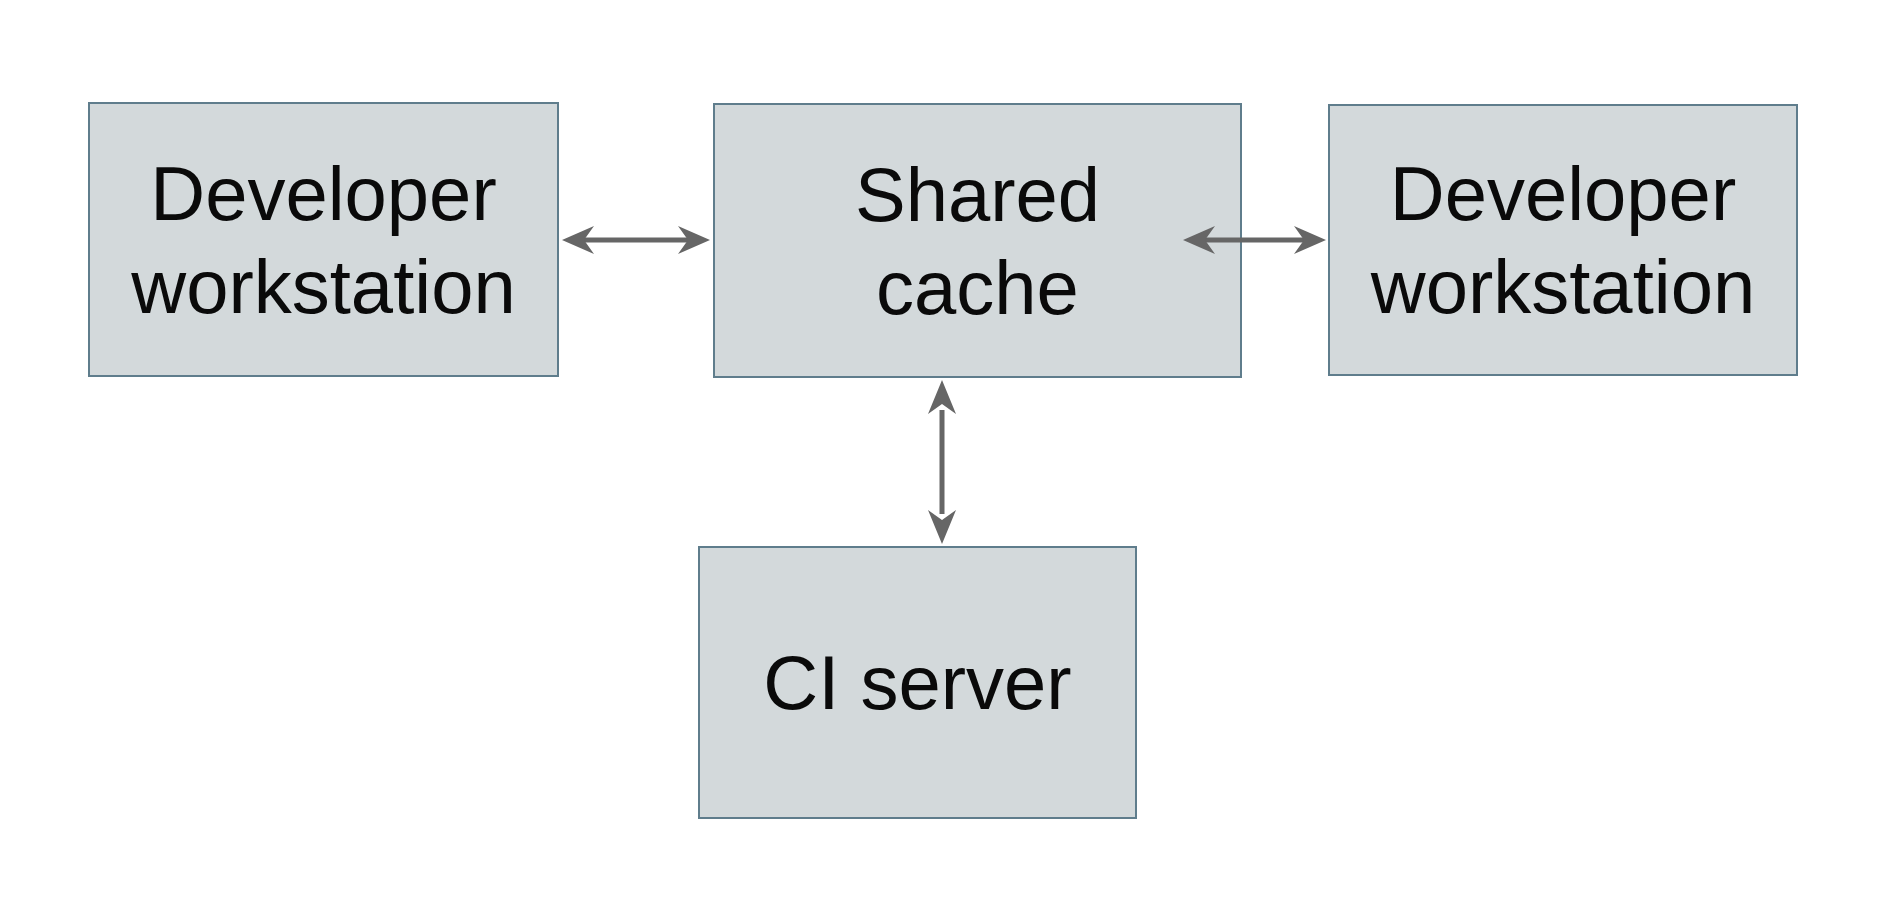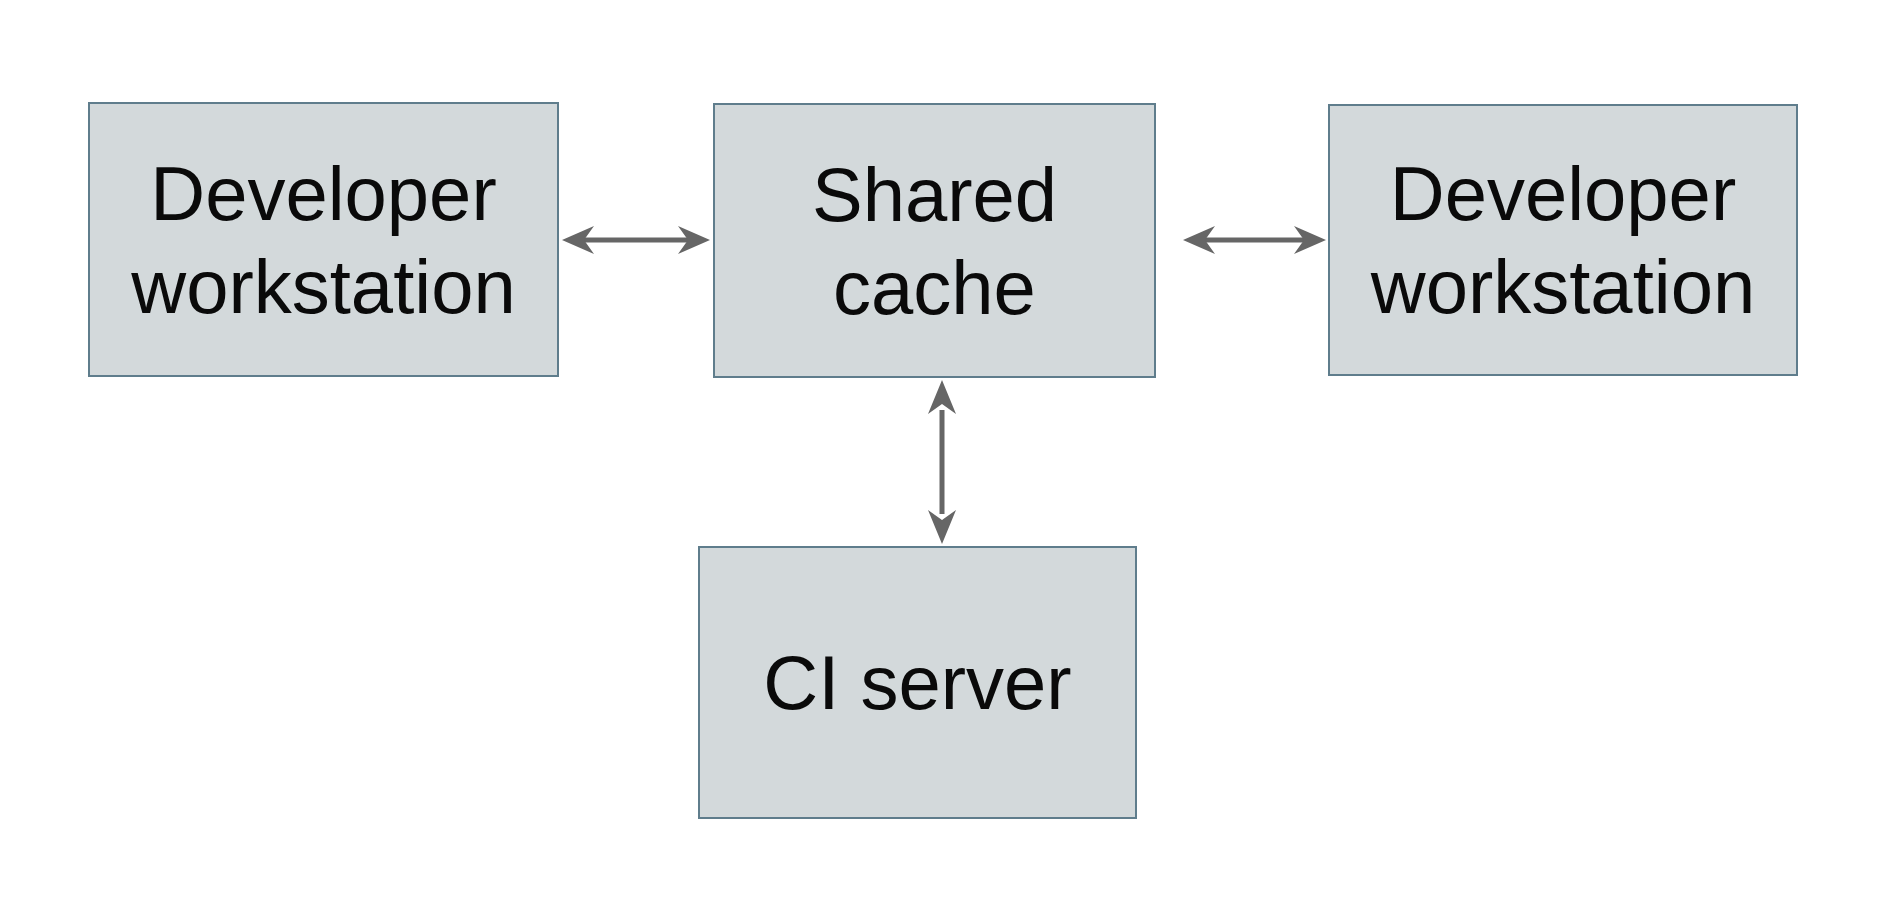--- a/index.html
+++ b/index.html
@@ -26,21 +26,21 @@
   }
   .node .label {
     white-space: pre-line;
     text-align: center;
     font-size: 76px;
     line-height: 93px;
     color: #0a0a0a;
     letter-spacing: 0px;
   }
   .node-dev-left   { left: 88px;   top: 102px; width: 471px; height: 275px; }
-  .node-shared     { left: 713px;  top: 103px; width: 443px; height: 275px; }
+  .node-shared     { left: 713px;  top: 103px; width: 529px; height: 275px; }
   .node-dev-right  { left: 1328px; top: 104px; width: 470px; height: 272px; }
   .node-ci         { left: 698px;  top: 546px; width: 439px; height: 273px; }
   .edges-layer {
     position: absolute;
     left: 0; top: 0;
     width: 1900px;
     height: 922px;
     pointer-events: none;
   }
 </style>

